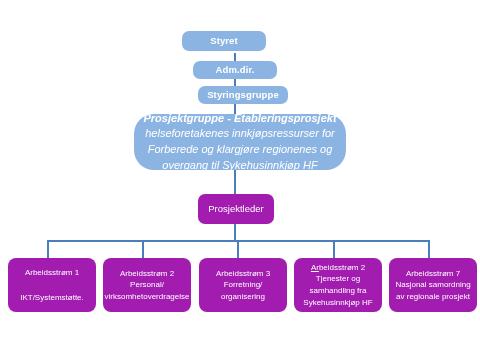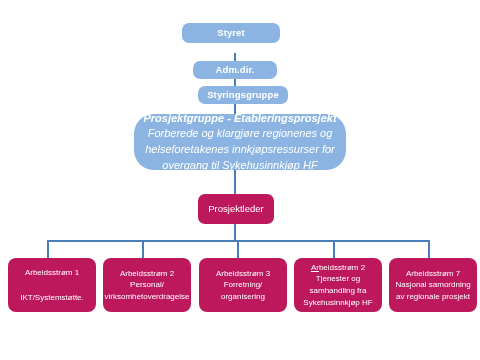--- a/index.html
+++ b/index.html
@@ -42,21 +42,21 @@
     justify-content: center;
     text-align: center;
     color: #ffffff;
     line-height: 1.22;
     padding: 2px 4px;
   }
   .node-light {
     background: #8cb4e2;
   }
   .node-mid {
-    background: #be185d;
+    background: #a21caf;
   }
 
   
   .top-node {
     font-weight: bold;
     font-size: 9.5px;
     letter-spacing: 0.1px;
   }
 
   
@@ -93,42 +93,42 @@
   }
   .stream .underline-head {
     text-decoration: underline;
   }
 </style>
 </head>
 <body>
 
 <div id="chart-canvas">
 
-  <div class="node node-light top-node" id="node-styret" style="left:182px; top:23px; width:98px; height:20px;">
+  <div class="node node-light top-node" id="node-styret" style="left:182px; top:31px; width:84px; height:20px;">
     <span>Styret</span>
   </div>
 
   <div class="vline" style="left:234px; top:53px; height:8px;"></div>
 
   <div class="node node-light top-node" id="node-admdir" style="left:193px; top:61px; width:84px; height:18px;">
     <span>Adm.dir.</span>
   </div>
 
   <div class="vline" style="left:234px; top:79px; height:7px;"></div>
 
   <div class="node node-light top-node" id="node-styringsgruppe" style="left:198px; top:86px; width:90px; height:18px;">
     <span>Styringsgruppe</span>
   </div>
 
   <div class="vline" style="left:234px; top:104px; height:10px;"></div>
 
   <div class="node node-light" id="node-prosjektgruppe" style="left:134px; top:114px; width:212px; height:56px;">
     <span class="pg-title">Prosjektgruppe - Etableringsprosjekt</span>
+    <span class="pg-line">helseforetakenes innkjøpsressurser for</span>
     <span class="pg-line">Forberede og klargjøre regionenes og</span>
-    <span class="pg-line">helseforetakenes innkjøpsressurser for</span>
     <span class="pg-line">overgang til Sykehusinnkjøp HF</span>
   </div>
 
   <div class="vline" style="left:234px; top:170px; height:24px;"></div>
 
   <div class="node node-mid" id="node-prosjektleder" style="left:198px; top:194px; width:76px; height:30px;">
     <span>Prosjektleder</span>
   </div>
 
   <div class="vline" style="left:234px; top:224px; height:16px;"></div>

